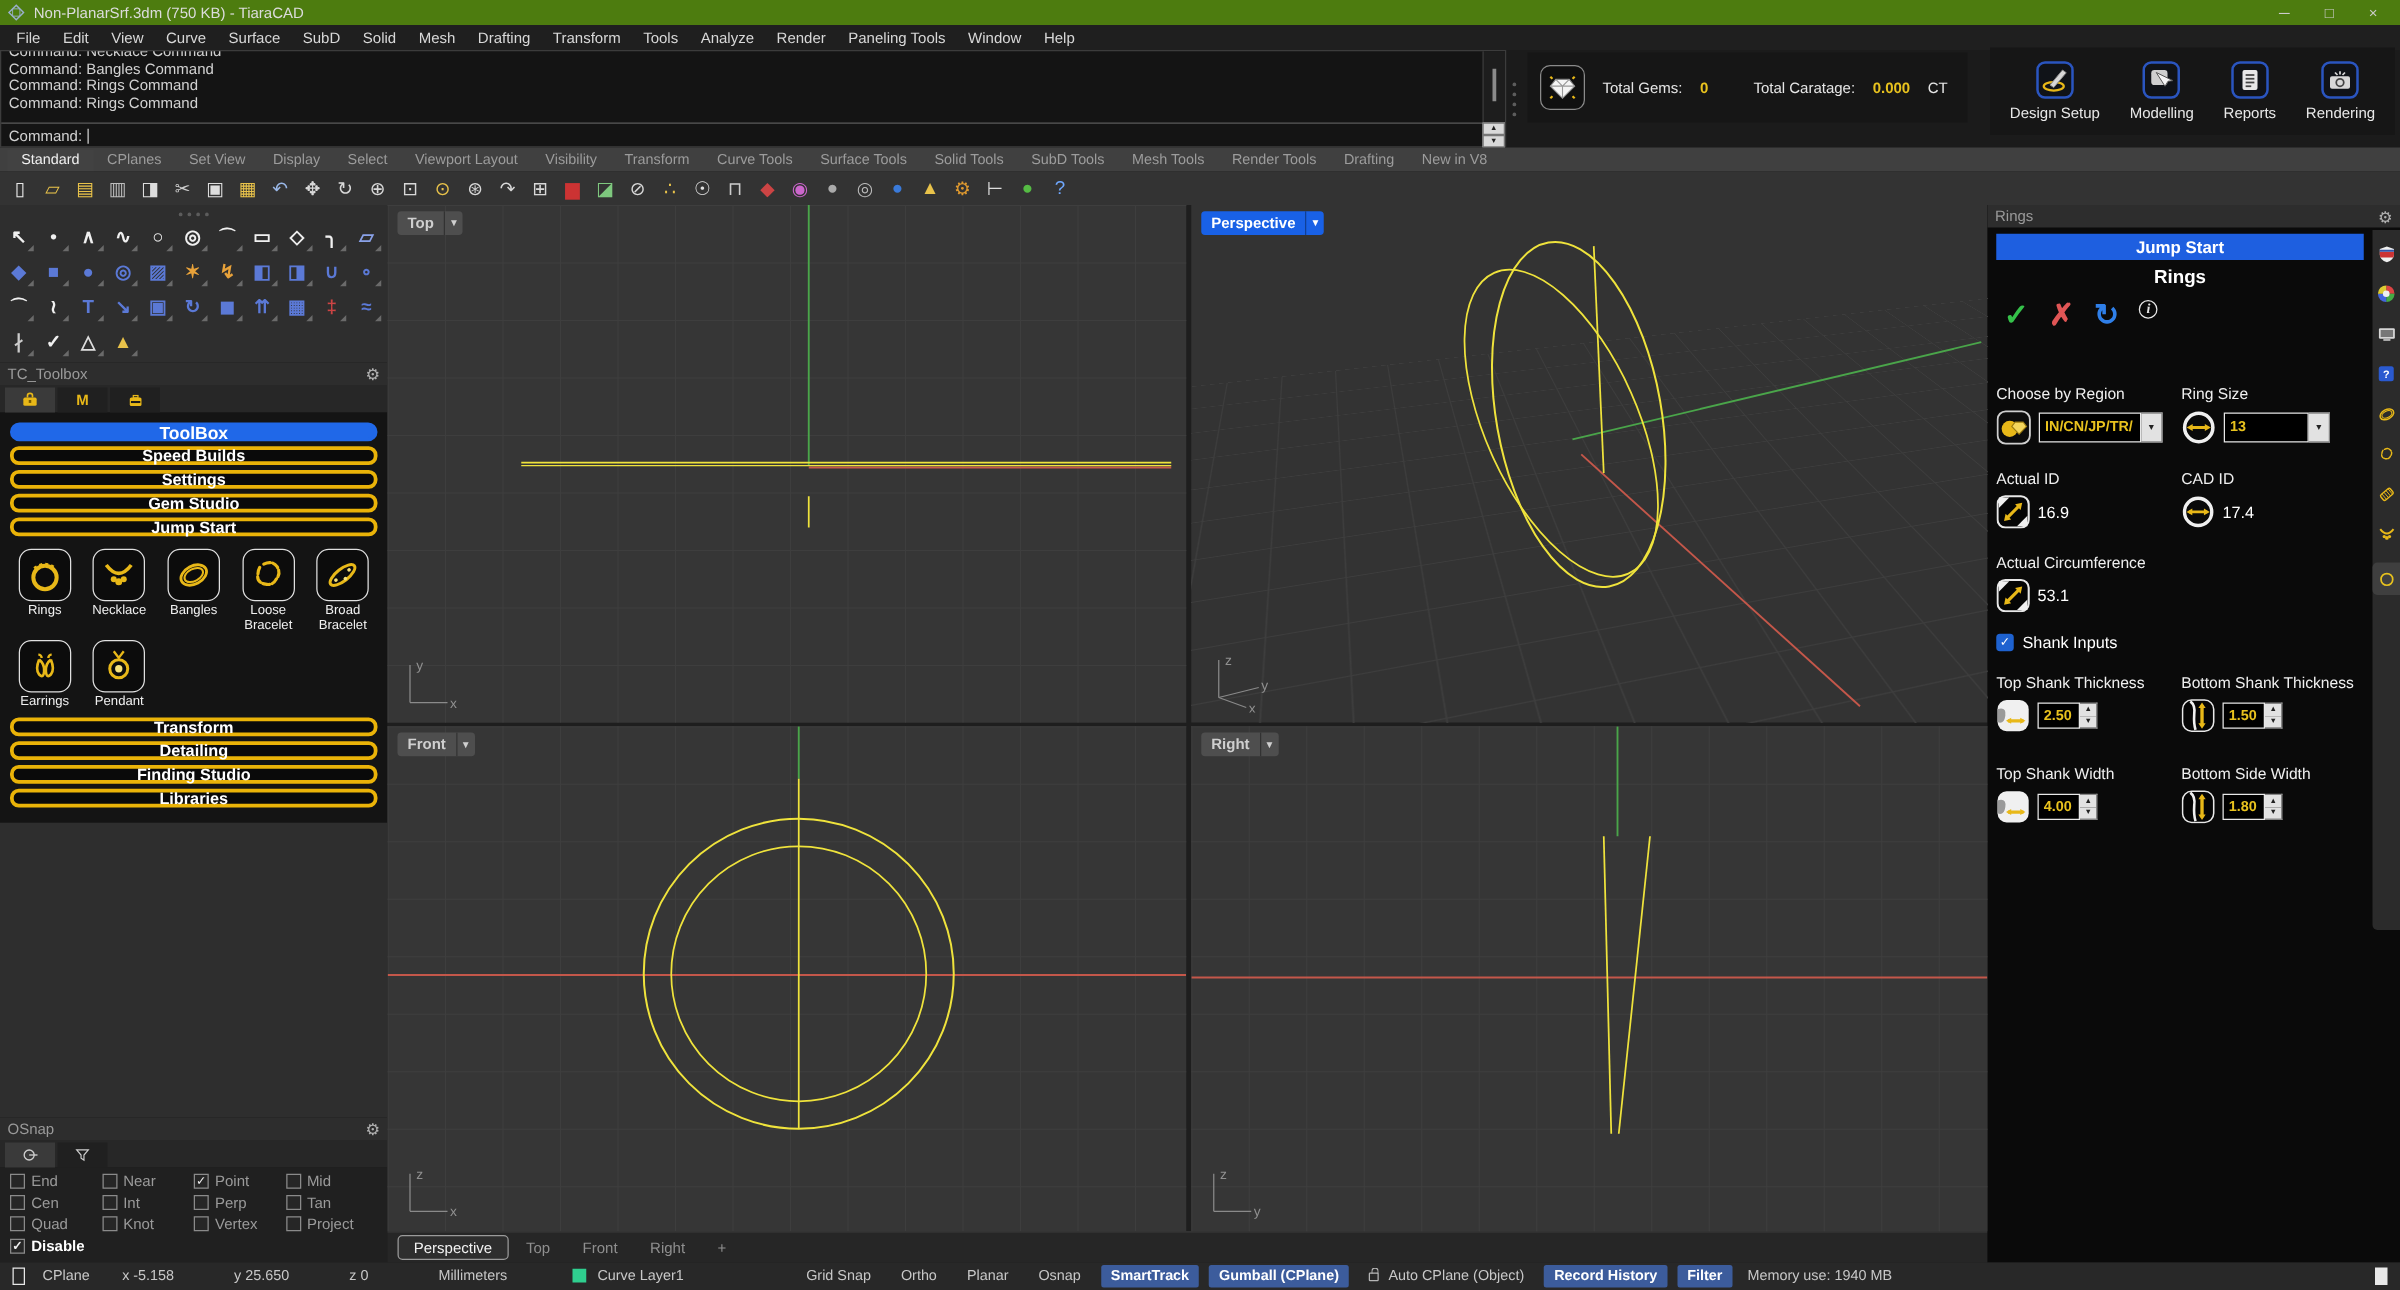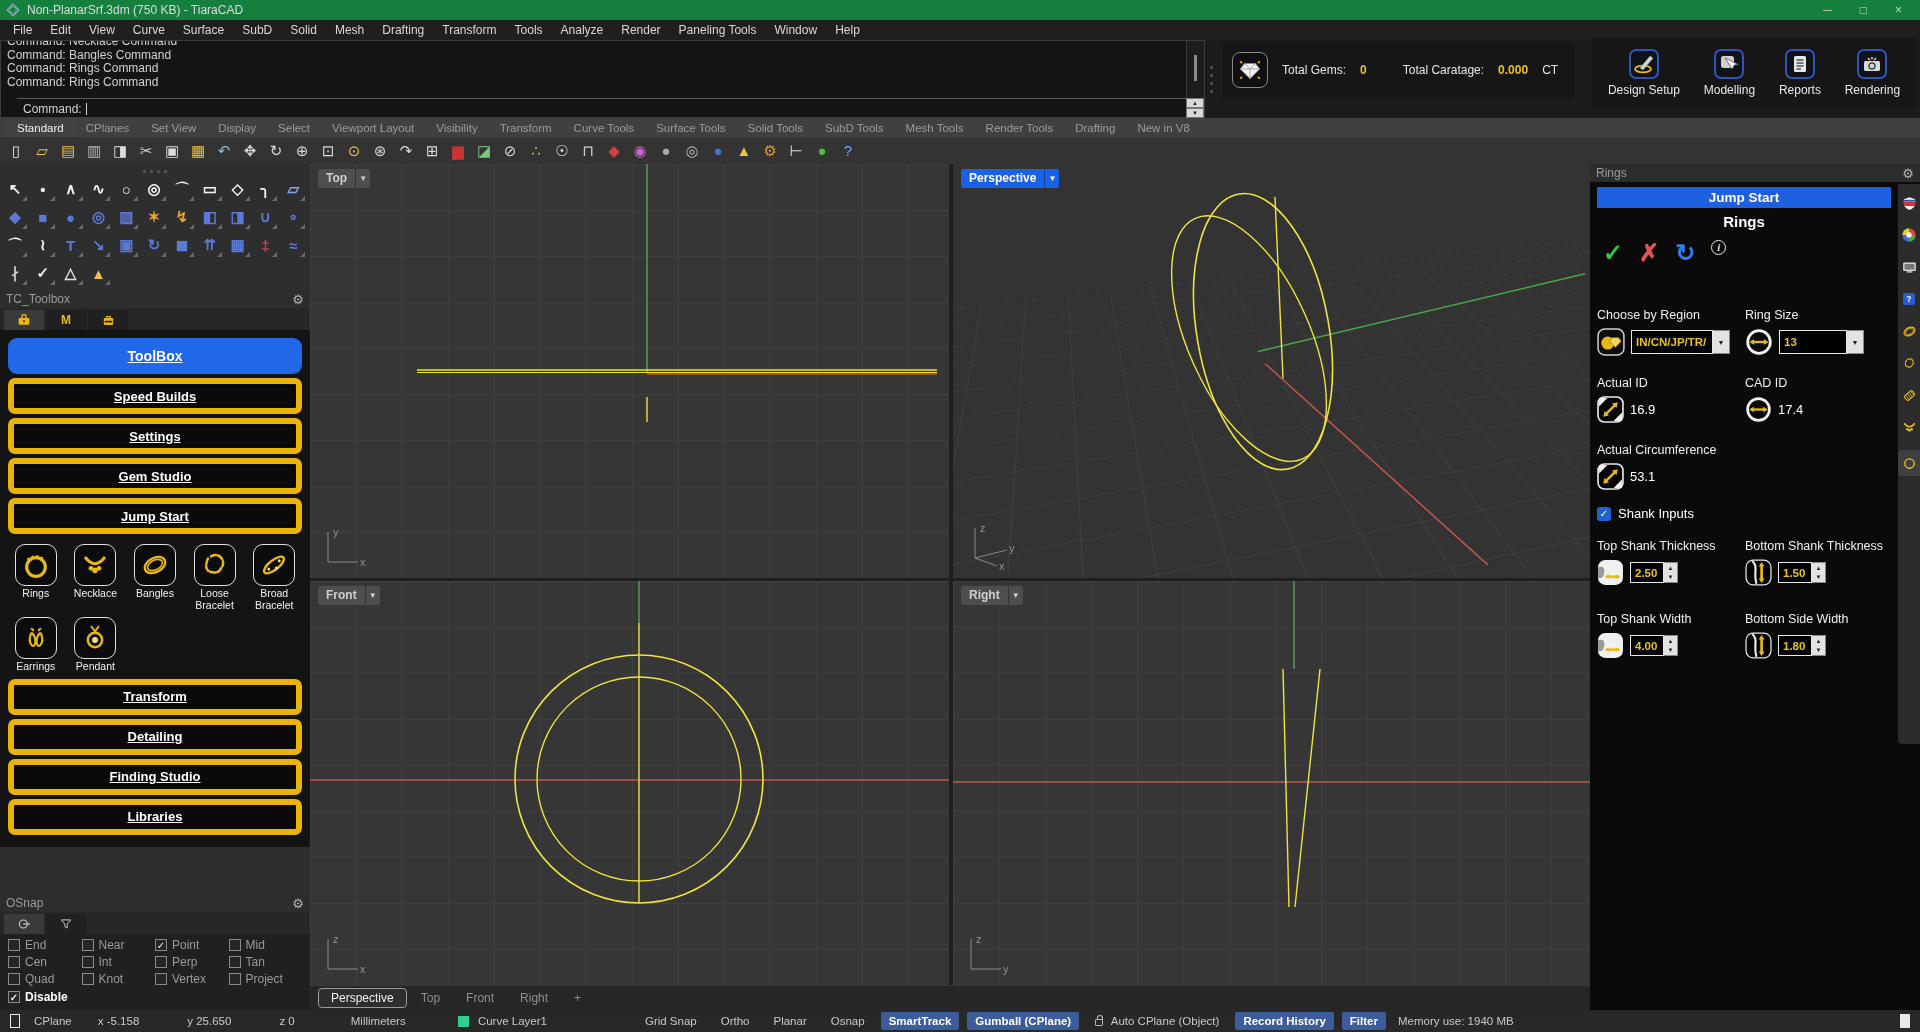--- a/index.html
+++ b/index.html
@@ -1,39 +1,39 @@
 <!DOCTYPE html>
 <html><head>
 <meta charset="utf-8">
 <style>
   * { margin:0; padding:0; box-sizing:border-box; }
   html,body { width:1920px; height:1032px; overflow:hidden; background:#1b1b1b;
     font-family:"Liberation Sans", sans-serif; color:#d8d8d8; font-size:12px; }
 
   
   #titlebar { position:absolute; left:0; top:0; width:1920px; height:20px;
-    background:#15803d; display:flex; align-items:center; padding:0 6px; }
+    background:#4d7c0f; display:flex; align-items:center; padding:0 6px; }
   #titlebar .app-ic { width:14px; height:14px; margin-right:7px; }
   #titlebar .ttl { font-size:12px; color:#dcdcdc; }
   #titlebar .winbtns { margin-left:auto; display:flex; gap:28px; padding-right:12px; color:#cccccc; font-size:12px; }
   #titlebar .winbtns span { cursor:default; }
 
   
   #menubar { position:absolute; left:0; top:20px; width:1920px; height:20px;
     background:#1f1f1f; display:flex; align-items:center; padding-left:4px; }
   #menubar .mi { padding:2px 9px; color:#d8d8d8; font-size:12px; }
 
   
   #cmdwrap { position:absolute; left:0; top:40px; width:1205px; height:78px; background:#141414; border:1px solid #3c3c3c; }
   #cmdhist { position:absolute; left:0; top:0; width:1185px; height:57px; overflow:hidden; }
   #cmdhist .lines { margin-top:-6px; padding-left:6px; line-height:13.5px; color:#d2d2d2; }
   #cmdscroll { position:absolute; right:0; top:0; width:18px; height:57px; background:#1d1d1d; border-left:1px solid #3a3a3a; }
   #cmdscroll .thumb { position:absolute; left:7px; top:14px; width:3px; height:26px; background:#8a8a8a; }
   #cmdprompt { position:absolute; left:0; top:57px; width:1185px; height:20px; border-top:1px solid #5a5a5a;
-    display:flex; align-items:center; padding-left:6px; color:#d2d2d2;margin-left:16px; }
+    display:flex; align-items:center; padding-left:6px; color:#d2d2d2; }
   #cmdprompt .caret { width:1px; height:12px; background:#cfcfcf; margin-left:4px; }
   #cmdspin { position:absolute; right:0; top:57px; width:18px; height:20px; display:flex; flex-direction:column; }
   #cmdspin span { flex:1; background:#d9d9d9; color:#222; font-size:6px; display:flex; align-items:center; justify-content:center; border:1px solid #777; }
 
   .dotsep { position:absolute; width:6px; display:flex; flex-direction:column; align-items:center; justify-content:center; gap:5px; }
   .dotsep i { width:3px; height:3px; border-radius:50%; background:#5c5c5c; }
 
   
   #gemsbar { position:absolute; left:1222px; top:42px; width:352px; height:56px; background:#161616;
     display:flex; align-items:center; gap:14px; padding-left:10px; }
@@ -81,22 +81,22 @@
     display:flex; align-items:center; padding:0 6px; }
   .paneltitle .gear { margin-left:auto; color:#b0b0b0; font-size:13px; }
   .paneltabs { height:22px; background:#272727; display:flex; align-items:flex-end; gap:2px; padding-left:4px; }
   .ptab { width:40px; height:20px; display:flex; align-items:center; justify-content:center; background:#202020; }
   .ptab[data-active="true"] { background:#3a3a3a; }
   .ptab .m { color:#e8b818; font-weight:bold; font-size:12px; }
 
   
   #tcpanel { background:#181818; flex:0 0 auto; }
   #tcbody { padding:4px 6px 8px; background:#141414; }
-  .tcbtn { height:36px; margin:4px 2px; border:6px solid #eab308; border-radius:7px; background:#0a0a0a;
-    color:#ffffff; font-weight:bold; font-size:13px; display:flex; align-items:center; justify-content:center;text-decoration:underline; }
+  .tcbtn { height:15px; margin:4px 2px; border:3px solid #eab308; border-radius:7px; background:#0a0a0a;
+    color:#ffffff; font-weight:bold; font-size:13px; display:flex; align-items:center; justify-content:center; }
   .tcbtn.primary { background:#2068e8; border-color:#2068e8; border-radius:9px; font-size:14px; }
   #catgrid { display:grid; grid-template-columns:repeat(5,1fr); row-gap:6px; margin:10px 0 6px; }
   .cat { display:flex; flex-direction:column; align-items:center; }
   .cat .cat-ic { width:42px; height:42px; border:1.5px solid #e0e0e0; border-radius:10px; background:#0c0c0c;
     display:flex; align-items:center; justify-content:center; }
   .cat .cat-lb { margin-top:2px; font-size:10.5px; color:#f0f0f0; text-align:center; line-height:11.5px; width:56px; }
 
   
   #osnap { margin-top:auto; background:#181818; }
   #osnapbody { padding:4px 8px 6px; background:#202020; }

